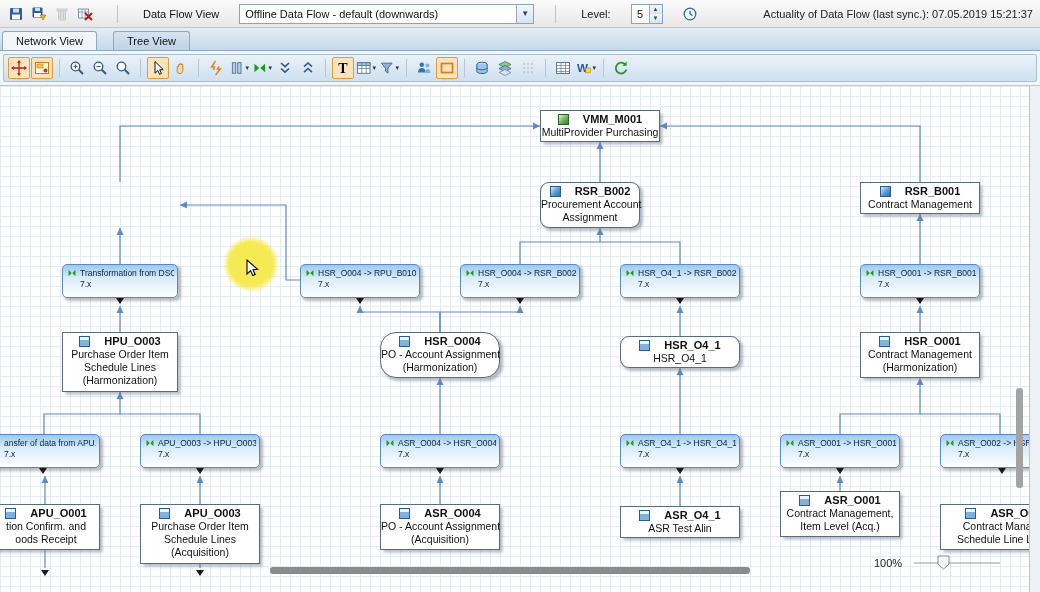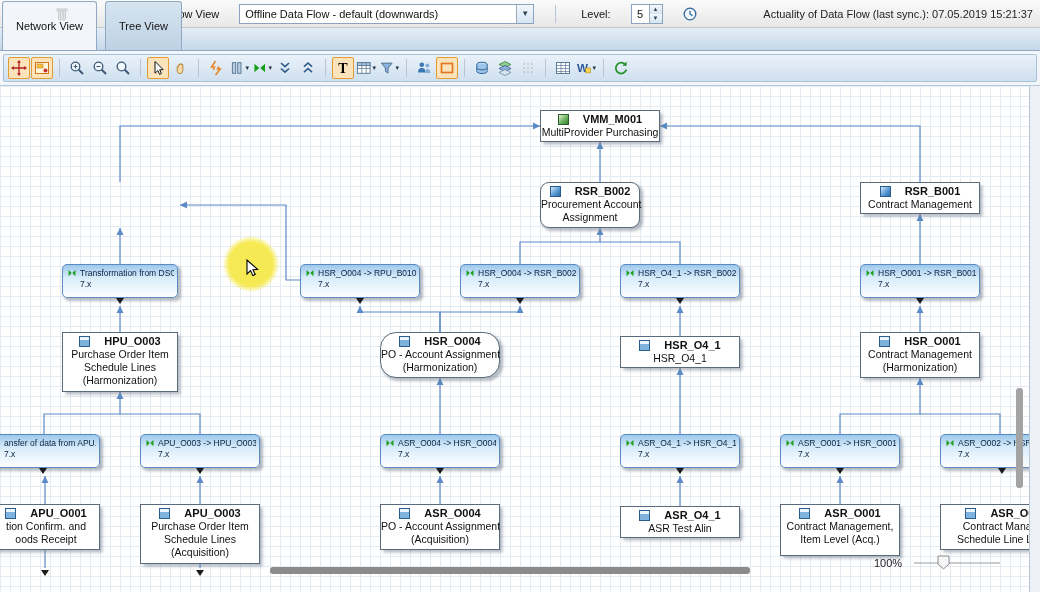--- a/index.html
+++ b/index.html
@@ -19,21 +19,21 @@
 .combo-text{flex:1;padding:0 5px;white-space:nowrap;overflow:hidden;}
 .combo-btn{width:17px;height:100%;background:linear-gradient(#f2f7fc,#d7e5f2);border-left:1px solid #9ab;display:flex;align-items:center;justify-content:center;font-size:8px;color:#345;}
 .spin{width:32px;height:20px;border:1px solid #8aa4bf;background:#fff;display:flex;flex:none;}
 .spin-val{flex:1;text-align:center;line-height:18px;}
 .spin-btns{width:13px;display:flex;flex-direction:column;border-left:1px solid #9ab;}
 .spin-btns span{flex:1;font-size:6px;line-height:9px;text-align:center;background:linear-gradient(#f2f7fc,#d7e5f2);color:#345;}
 .actuality{margin-left:auto;white-space:nowrap;color:#222;padding-right:2px;}
 
 
 .tabs{display:flex;align-items:flex-end;height:23px;background:linear-gradient(#e3edf6,#c6d8e9);padding:2px 0 0 2px;border-bottom:1px solid #8fa9c4;}
-.tab{padding:18px 13px;border:1px solid #8fa9c4;border-bottom:none;border-radius:3px 3px 0 0;background:linear-gradient(#d6e4f0,#bed2e4);margin-right:8px;}
+.tab{padding:3px 13px;border:1px solid #8fa9c4;border-bottom:none;border-radius:3px 3px 0 0;background:linear-gradient(#d6e4f0,#bed2e4);margin-right:16px;}
 .tab.active{background:#f2f6fa;}
 
 
 .tb2wrap{background:#f2f6fa;padding:3px;border-bottom:1px solid #b5c7d8;}
 .tb2{display:flex;align-items:center;height:28px;background:linear-gradient(#eaf2fa,#cfe0ef);border:1px solid #a8c0d6;border-radius:2px;padding:0 4px;gap:1px;}
 
 
 .canvas{position:relative;width:1030px;height:506px;background:#fff;overflow:hidden;border-right:1px solid #b5c7d8;
  background-image:linear-gradient(#e4ebf3 1px,transparent 1px),linear-gradient(90deg,#e4ebf3 1px,transparent 1px);
  background-size:10px 10px;}
@@ -381,21 +381,21 @@
           <div class="nline">(Harmonization)</div>
         </div>
         <div class="node" style="left: 380px; top: 240px; width: 120px; height: 46px; border-radius: 16px;">
           <div class="ntitle">
             <span class="nicon dso"></span>
             <span>HSR_O004</span>
           </div>
           <div class="nline">PO - Account Assignment</div>
           <div class="nline">(Harmonization)</div>
         </div>
-        <div class="node" style="left: 620px; top: 244px; width: 120px; height: 32px;">
+        <div class="node" style="left: 620px; top: 244px; width: 120px; height: 32px; border-radius: 9px;">
           <div class="ntitle">
             <span class="nicon dso"></span>
             <span>HSR_O4_1</span>
           </div>
           <div class="nline">HSR_O4_1</div>
         </div>
         <div class="node" style="left: 860px; top: 240px; width: 120px; height: 46px;">
           <div class="ntitle">
             <span class="nicon dso"></span>
             <span>HSR_O001</span>
@@ -428,21 +428,21 @@
           <div class="nline">PO - Account Assignment</div>
           <div class="nline">(Acquisition)</div>
         </div>
         <div class="node" style="left: 620px; top: 414px; width: 120px; height: 32px;">
           <div class="ntitle">
             <span class="nicon dso"></span>
             <span>ASR_O4_1</span>
           </div>
           <div class="nline">ASR Test Alin</div>
         </div>
-        <div class="node" style="left: 780px; top: 412px; width: 120px; height: 52px;">
+        <div class="node" style="left: 780px; top: 399px; width: 120px; height: 46px;">
           <div class="ntitle">
             <span class="nicon dso"></span>
             <span>ASR_O001</span>
           </div>
           <div class="nline">Contract Management,</div>
           <div class="nline">Item Level (Acq.)</div>
         </div>
         <div class="node" style="left: 940px; top: 412px; width: 126px; height: 46px;">
           <div class="ntitle">
             <span class="nicon dso"></span>

